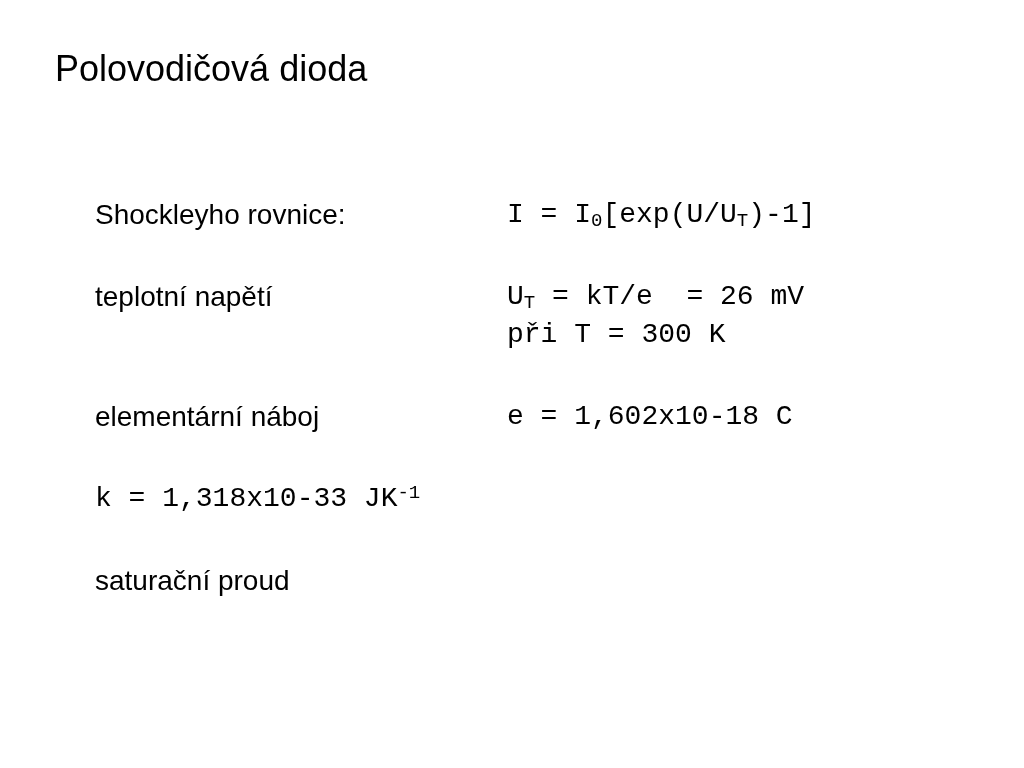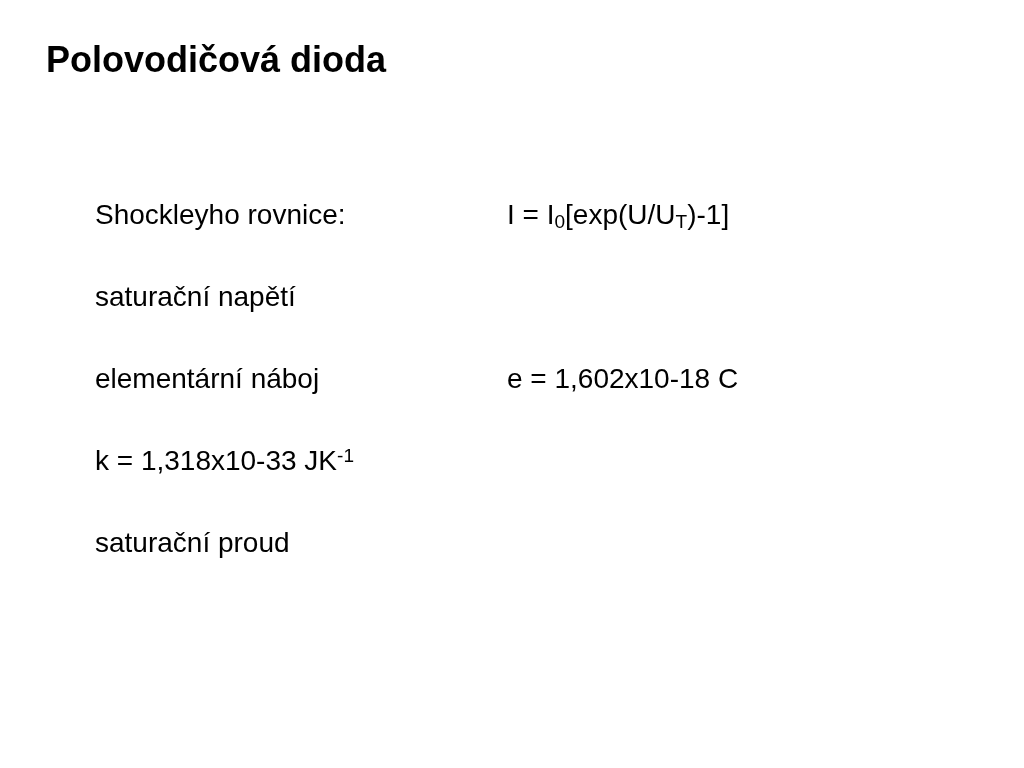--- a/index.html
+++ b/index.html
@@ -13,24 +13,24 @@
     height: 768px;
     background: #ffffff;
     color: #000000;
     font-family: "Liberation Sans", sans-serif;
     overflow: hidden;
   }
   .title {
     position: absolute;
     left: 46px;
     top: 41px;
-    margin: 0;
+    margin: 9px;
     font-size: 36px;
     line-height: 38px;
-    font-weight: bold;
+    font-weight: normal;
     letter-spacing: 0px;
     white-space: nowrap;
   }
   .content {
     position: absolute;
     left: 95px;
     top: 196px;
     width: 880px;
   }
   .row {
@@ -44,20 +44,21 @@
     margin-bottom: 12px;
   }
   .label {
     flex: 0 0 412px;
     width: 412px;
     white-space: pre-wrap;
   }
   .value {
     flex: 1 1 auto;
     white-space: pre-wrap;
+    font-family: Liberation Mono, monospace;
   }
   .vline {
     white-space: pre-wrap;
   }
   .sub {
     font-size: 68%;
     line-height: 0;
     vertical-align: -0.21em;
   }
   .sup {
@@ -71,21 +72,22 @@
 
 <div class="slide">
   <h1 class="title">Polovodičová dioda</h1>
   <div class="content" id="rows-container">
   <div class="row">
     <div class="label">Shockleyho rovnice:</div>
     <div class="value"><div class="vline"><span>I = I</span><span class="sub">0</span><span>[exp(U/U</span><span class="sub">T</span><span>)-1]</span></div></div>
   </div>
 
   <div class="row">
-    <div class="label">saturační napětí</div>
+    <div class="label">teplotní napětí</div>
+    <div class="value"><div class="vline"><span>U</span><span class="sub">T</span><span> = kT/e  = 26 mV</span></div><div class="vline"><span>při T = 300 K</span></div></div>
   </div>
 
   <div class="row">
     <div class="label">elementární náboj</div>
     <div class="value"><div class="vline"><span>e = 1,602x10-18 C</span></div></div>
   </div>
 
   <div class="row">
     <div class="value"><div class="vline"><span>k = 1,318x10-33 JK</span><span class="sup">-1</span></div></div>
   </div>

